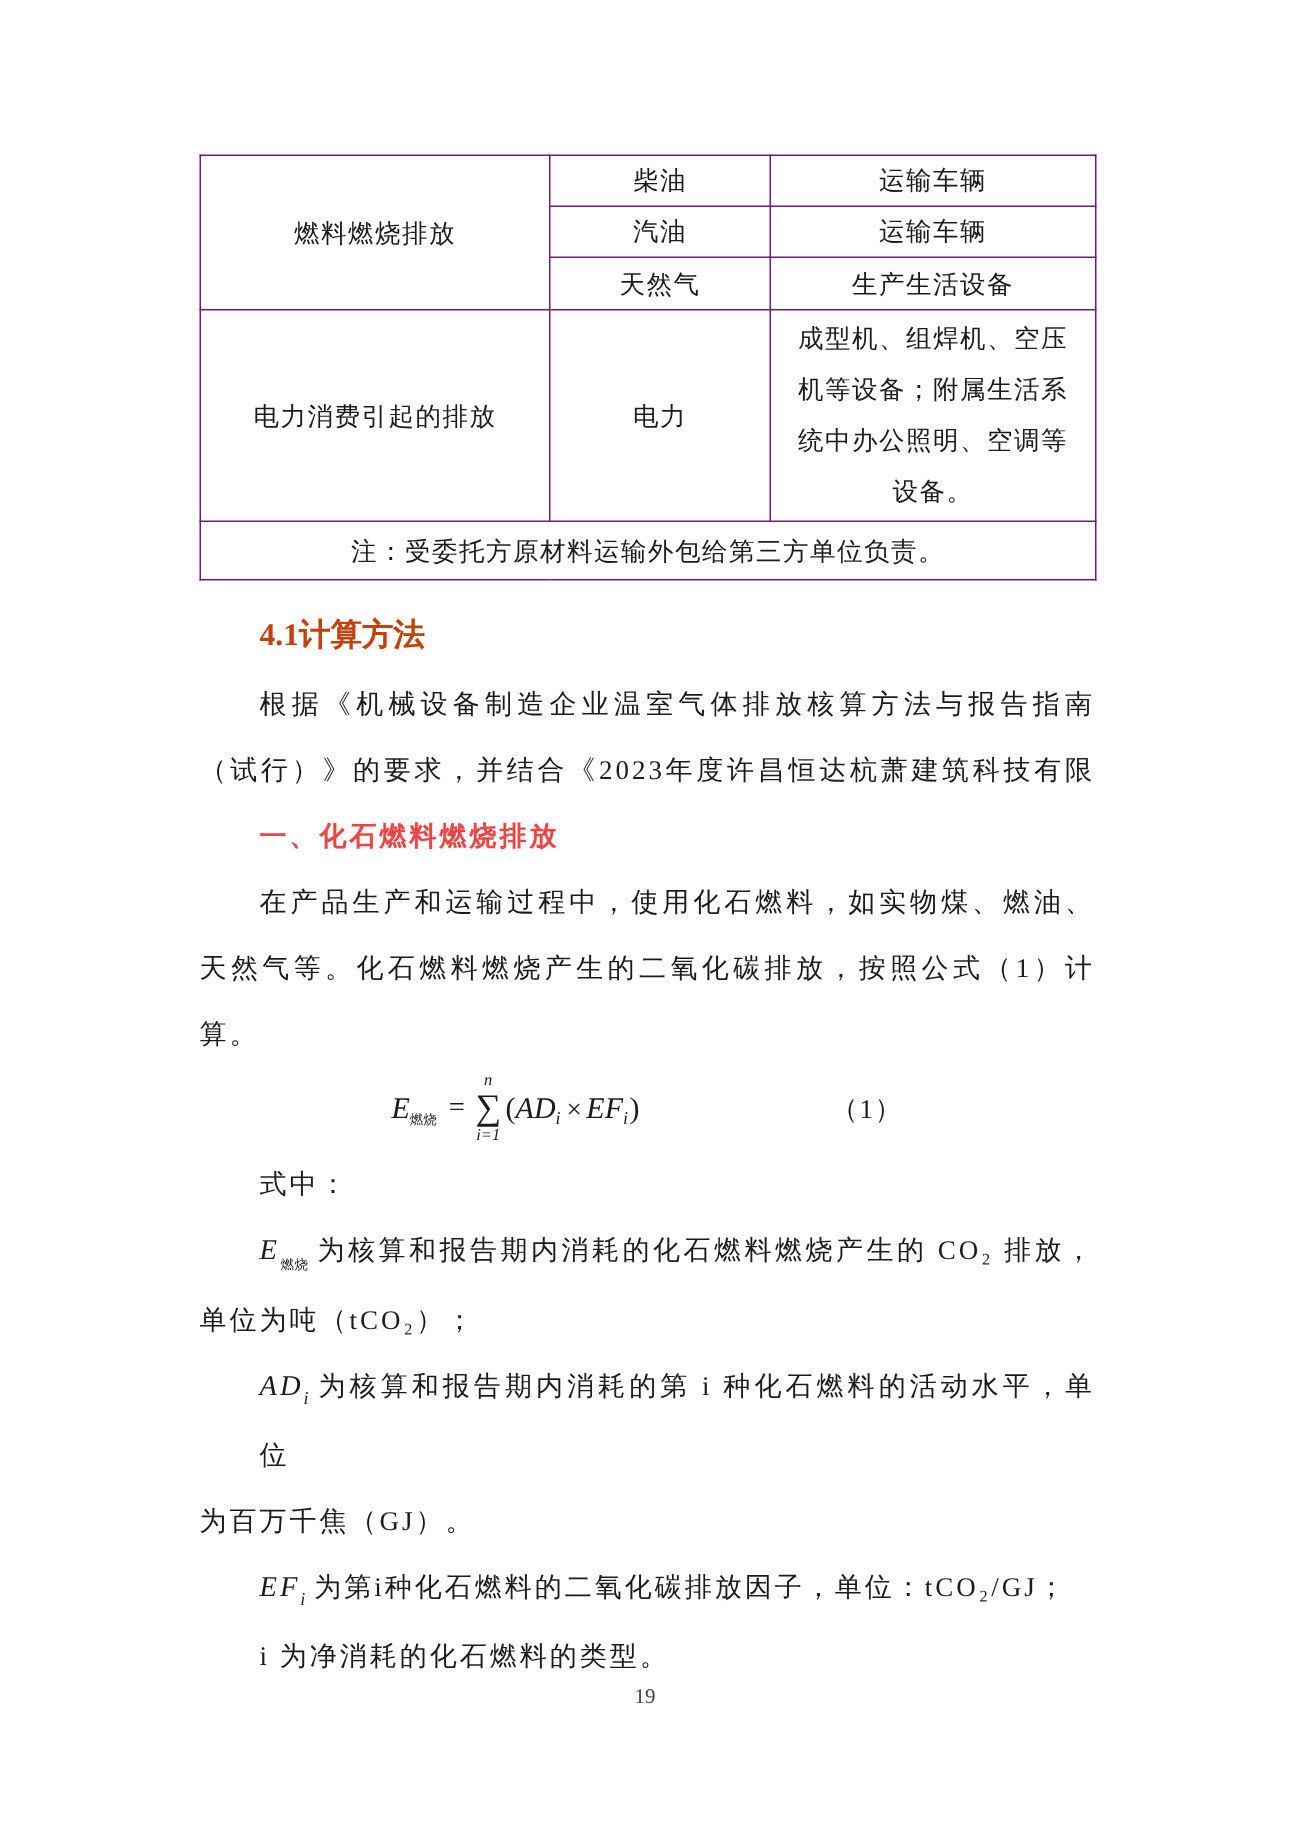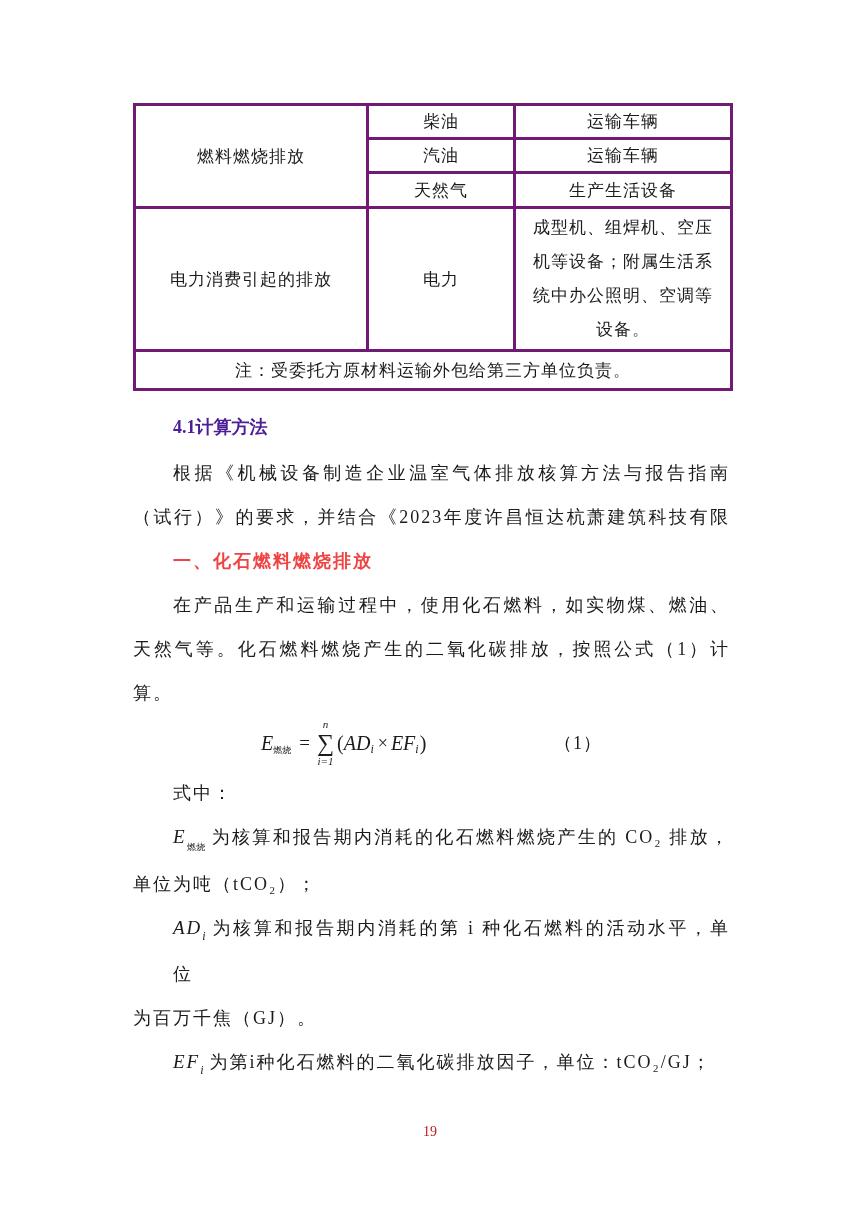--- a/index.html
+++ b/index.html
@@ -14,21 +14,21 @@
   .content{
     position:absolute;left:133px;top:103px;width:597px;
   }
   
   table.tbl{
     width:100%;
     border-collapse:collapse;
     table-layout:fixed;
   }
   table.tbl td{
-    border:3px solid #701a75;
+    border:1px solid #701a75;
     font-size:17px;
     letter-spacing:1px;
     text-align:center;
     vertical-align:middle;
     padding:2px 16px;
   }
   td.cat-merged{vertical-align:top;padding-top:7px;}
   td.cat-top{vertical-align:top;padding-top:6px;}
   td.usage-long{
     text-align:left;
@@ -38,24 +38,24 @@
   }
   td.note-cell{
     text-align:left;
     padding-left:36px;
     letter-spacing:1px;
   }
   
   .heading{
     margin-top:21px;
     padding-left:40px;
-    font-size:18px;
+    font-size:21px;
     font-weight:bold;
     line-height:30px;
-    color:#4c1d95;
+    color:#c2410c;
   }
   .body{margin-top:9px;}
   .ln{
     font-size:18px;
     line-height:44px;
     letter-spacing:2px;
     white-space:nowrap;
   }
   .ln.just{
     white-space:normal;
@@ -100,21 +100,21 @@
   }
   .aftersym{margin-left:5px;}
   
   .ln .fvar{font-size:19px;}
   
   .pageno{
     position:absolute;
     top:1124px;left:0;width:100%;
     text-align:center;
     font-size:14px;
-    color:#b91c1c;
+    color:#404040;
   }
 </style>
 </head>
 <body>
 
 <div class="page">
   <div class="content">
 
     <table class="tbl">
       <colgroup>
@@ -188,17 +188,18 @@
       <div class="ln">单位为吨（tCO₂）；</div>
 
       <div class="ln ind just">
         <span class="fvar">AD</span><span class="fsub">i</span><span class="aftersym">为核算和报告期内消耗的第 i 种化石燃料的活动水平，单位</span>
       </div>
       <div class="ln">为百万千焦（GJ）。</div>
 
       <div class="ln ind">
         <span class="fvar">EF</span><span class="fsub">i</span><span class="aftersym">为第i种化石燃料的二氧化碳排放因子，单位：tCO₂/GJ；</span>
       </div>
+      <div class="ln ind">i 为净消耗的化石燃料的类型。</div>
     </div>
   </div>
 
   <div class="pageno">19</div>
 </div>
 
 </body></html>

